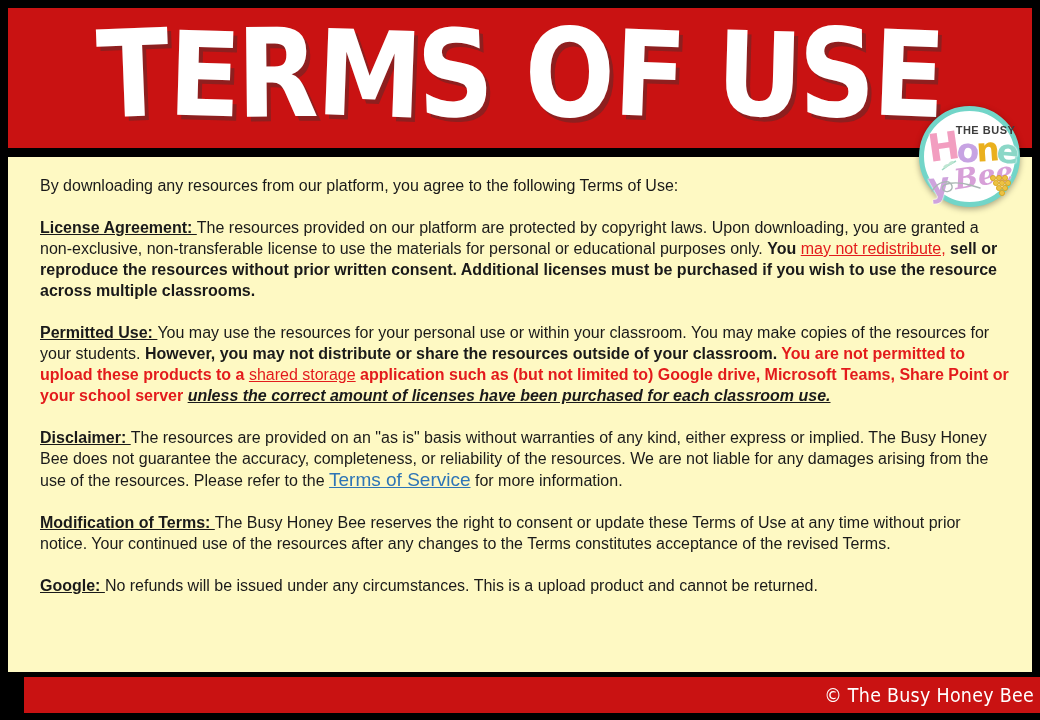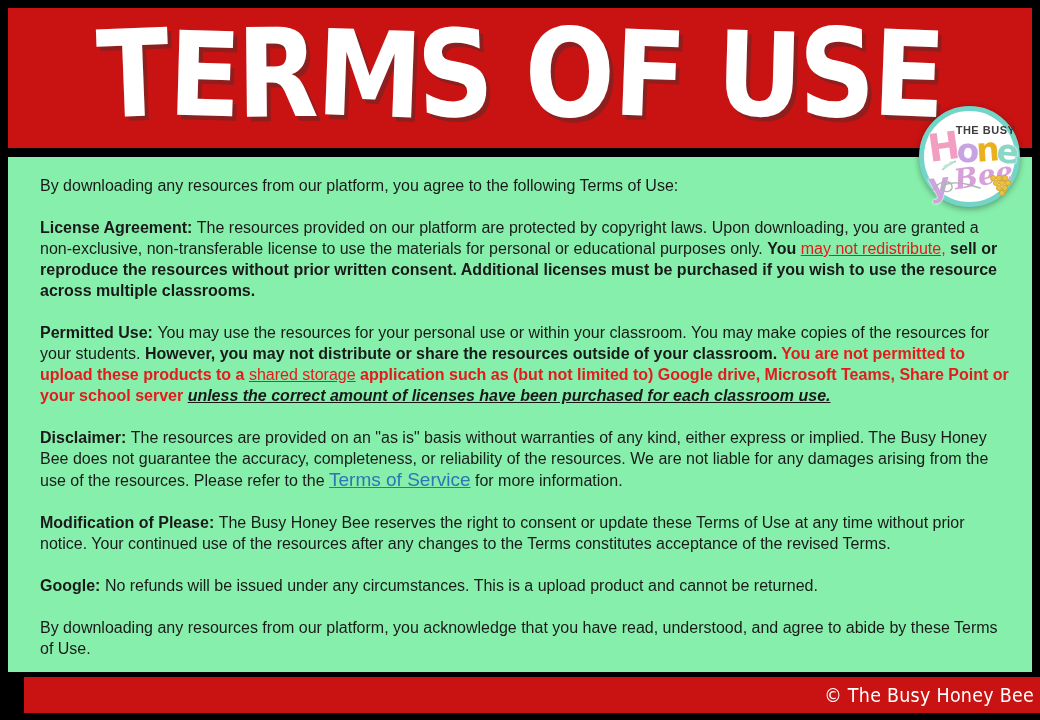--- a/index.html
+++ b/index.html
@@ -63,29 +63,29 @@
     font-size:28px;color:#d7a0d8;transform:rotate(-9deg);
     text-shadow:0 0 1px #fff;
   }
   .logo-swirl{position:absolute;left:6px;top:62px;}
   .logo-comb{position:absolute;right:4px;bottom:6px;}
   .logo-sprig{position:absolute;left:16px;top:46px;}
 
   
   .content{
     position:absolute;left:8px;top:157px;width:1024px;height:515px;
-    background:#86efac;
+    background:#fef9c3;
     padding:18px 20px 0 32px;
     color:var(--ink);
     font-size:16px;line-height:21px;
     font-family:"Liberation Sans",sans-serif;
   }
   .content p{margin:0 0 21px 0;}
   .seg-normal{}
-  .seg-label{font-weight:700;}
+  .seg-label{font-weight:700;text-decoration:underline;}
   .seg-bold{font-weight:700;}
   .seg-bold-italic{font-weight:700;font-style:italic;text-decoration:underline;}
   .seg-red{color:var(--red-text);font-weight:700;}
   .seg-red-underline{color:var(--red-text);font-weight:400;text-decoration:underline;}
   .seg-link{color:var(--link-blue);text-decoration:underline;font-size:19px;cursor:pointer;}
 
   
   .footer{
     position:absolute;left:24px;top:677px;width:1024px;height:36px;
     background:var(--banner-red);
@@ -132,22 +132,21 @@
         <circle cx="17" cy="19" r="2.6"></circle>
       </g>
     </svg>
   </div>
 
   <main class="content">
     <p><span class="seg-normal">By downloading any resources from our platform, you agree to the following Terms of Use:</span></p>
     <p><span class="seg-label">License Agreement: </span><span class="seg-normal">The resources provided on our platform are protected by copyright laws. Upon downloading, you are granted a non-exclusive, non-transferable license to use the materials for personal or educational purposes only. </span><span class="seg-bold">You </span><span class="seg-red-underline">may not redistribute,</span><span class="seg-bold"> sell or reproduce the resources without prior written consent. Additional licenses must be purchased if you wish to use the resource across multiple classrooms.</span></p>
     <p><span class="seg-label">Permitted Use: </span><span class="seg-normal">You may use the resources for your personal use or within your classroom. You may make copies of the resources for your students. </span><span class="seg-bold">However, you may not distribute or share the resources outside of your classroom. </span><span class="seg-red">You are not permitted to upload these products to a </span><span class="seg-red-underline">shared storage</span><span class="seg-red"> application such as (but not limited to) Google drive, Microsoft Teams, Share Point or your school server </span><span class="seg-bold-italic">unless the correct amount of licenses have been purchased for each classroom use.</span></p>
     <p><span class="seg-label">Disclaimer: </span><span class="seg-normal">The resources are provided on an "as is" basis without warranties of any kind, either express or implied. The Busy Honey Bee does not guarantee the accuracy, completeness, or reliability of the resources. We are not liable for any damages arising from the use of the resources. Please refer to the </span><a class="seg-link" href="#">Terms of Service</a><span class="seg-normal"> for more information.</span></p>
-    <p><span class="seg-label">Modification of Please: </span><span class="seg-normal">The Busy Honey Bee reserves the right to consent or update these Terms of Use at any time without prior notice. Your continued use of the resources after any changes to the Terms constitutes acceptance of the revised Terms.</span></p>
+    <p><span class="seg-label">Modification of Terms: </span><span class="seg-normal">The Busy Honey Bee reserves the right to consent or update these Terms of Use at any time without prior notice. Your continued use of the resources after any changes to the Terms constitutes acceptance of the revised Terms.</span></p>
     <p><span class="seg-label">Google: </span><span class="seg-normal">No refunds will be issued under any circumstances. This is a upload product and cannot be returned.</span></p>
-    <p><span class="seg-normal">By downloading any resources from our platform, you acknowledge that you have read, understood, and agree to abide by these Terms of Use.</span></p>
   </main>
 
   <footer class="footer">
     <span class="copyright">© The Busy Honey Bee</span>
   </footer>
 
 </div>
 
 </body></html>

